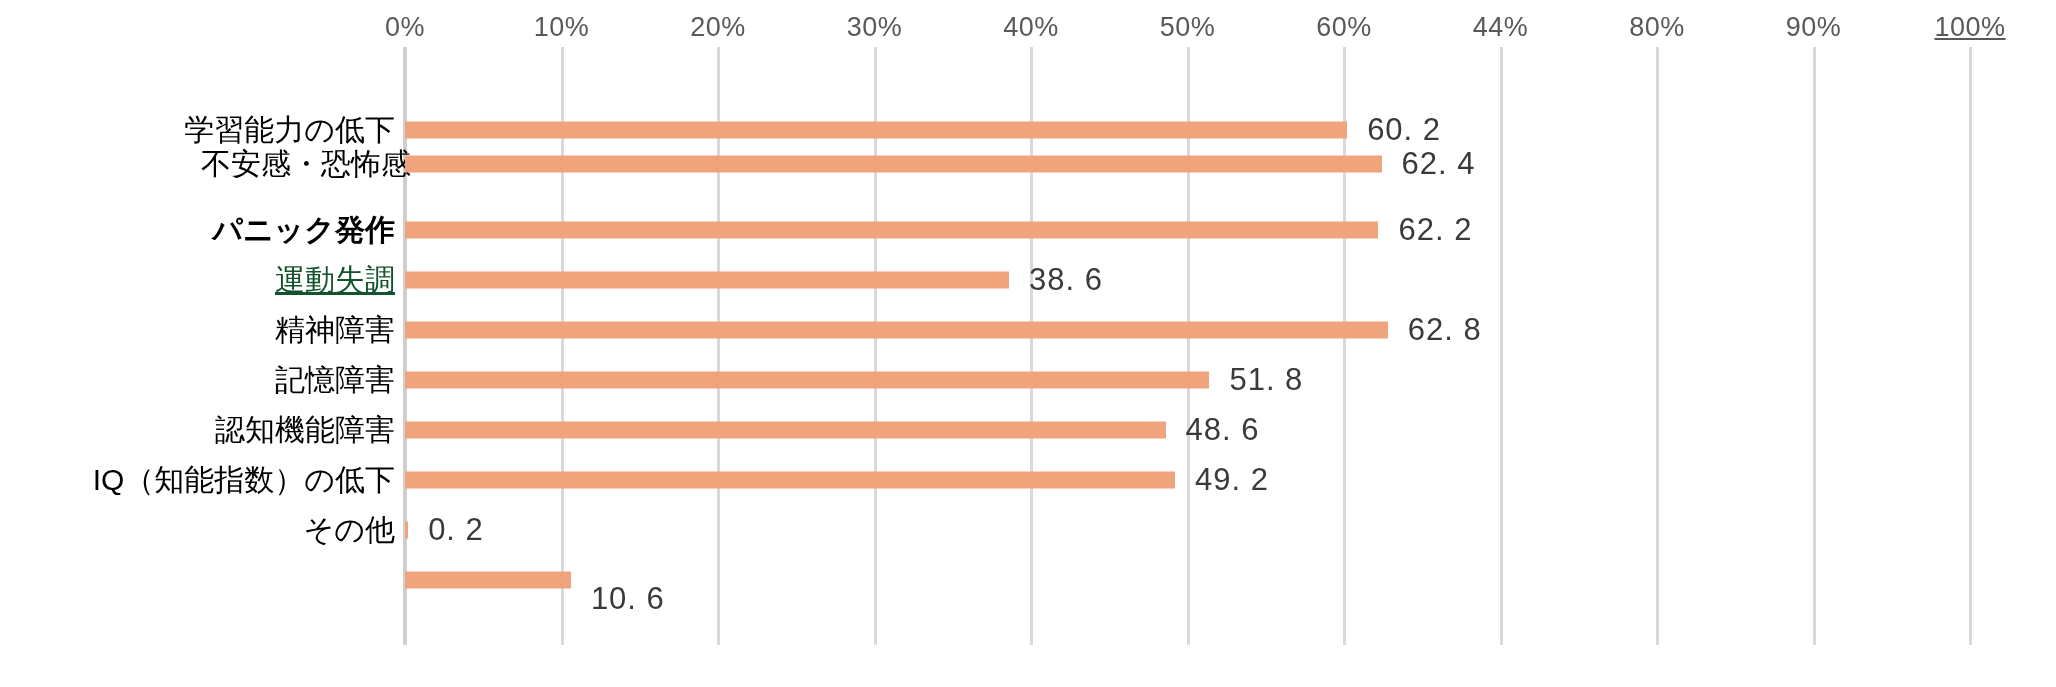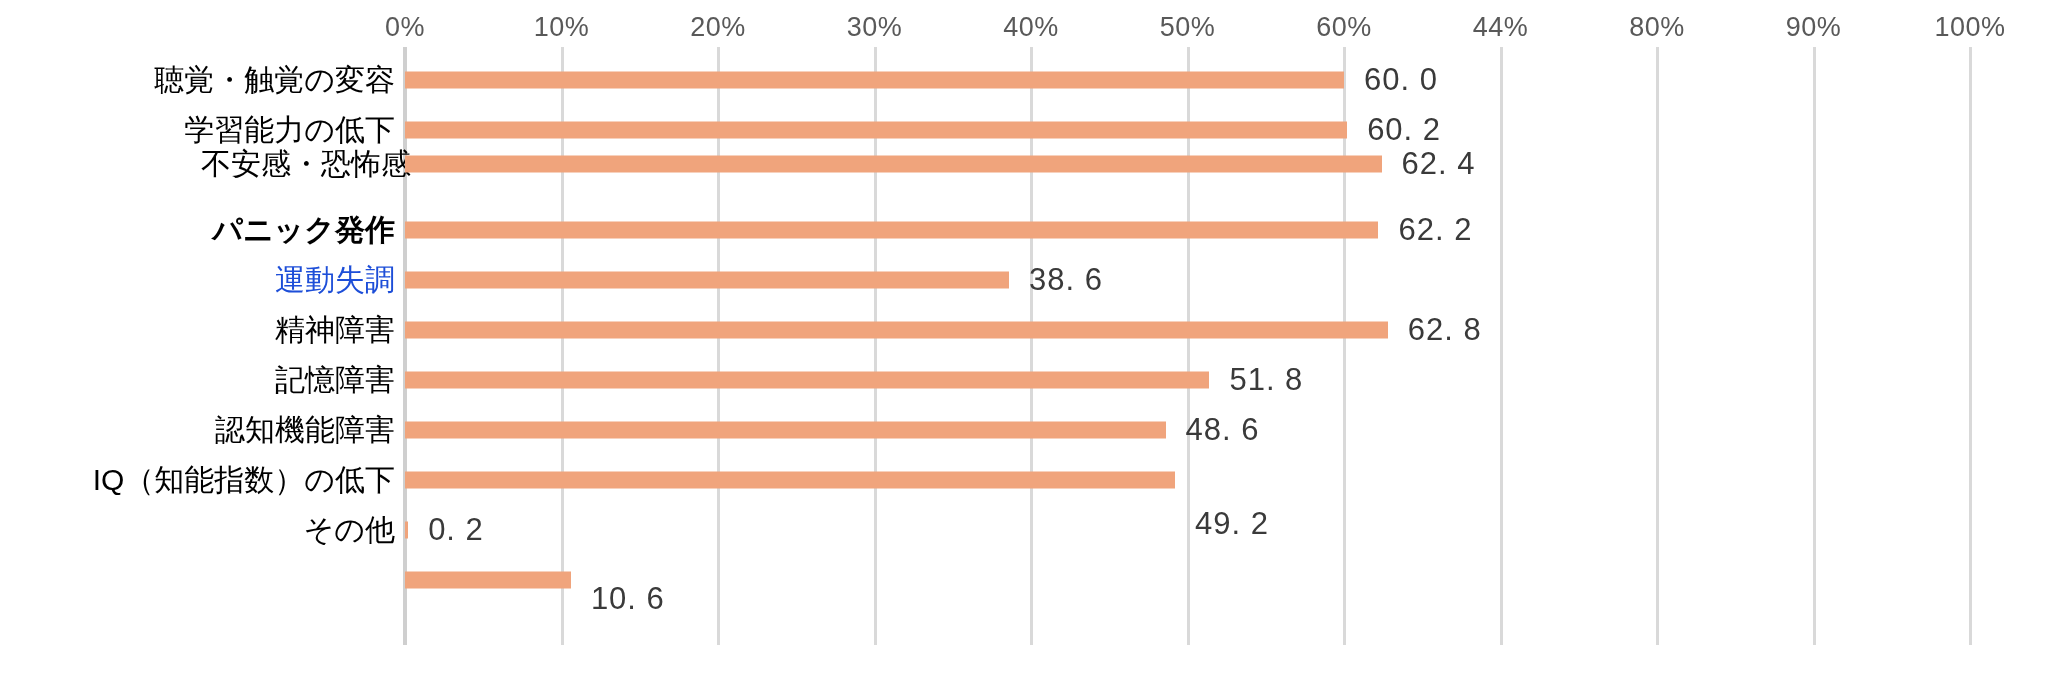--- a/index.html
+++ b/index.html
@@ -118,45 +118,40 @@
       <div class="tick-label" style="left: 405px; color: rgb(89, 89, 89);">0%</div>
       <div class="tick-label" style="left: 561.5px; color: rgb(89, 89, 89);">10%</div>
       <div class="tick-label" style="left: 718px; color: rgb(89, 89, 89);">20%</div>
       <div class="tick-label" style="left: 874.5px; color: rgb(89, 89, 89);">30%</div>
       <div class="tick-label" style="left: 1031px; color: rgb(89, 89, 89);">40%</div>
       <div class="tick-label" style="left: 1187.5px; color: rgb(89, 89, 89);">50%</div>
       <div class="tick-label" style="left: 1344px; color: rgb(89, 89, 89);">60%</div>
       <div class="tick-label" style="left: 1500.5px; color: rgb(89, 89, 89);">44%</div>
       <div class="tick-label" style="left: 1657px; color: rgb(89, 89, 89);">80%</div>
       <div class="tick-label" style="left: 1813.5px; color: rgb(89, 89, 89);">90%</div>
-      <div class="tick-label" style="left: 1970px; color: rgb(89, 89, 89);">100%</div>
+      <div class="tick-label" style="left: 1970px; color: rgb(89, 89, 89); text-decoration: underline;">100%</div>
     </div>
   <div class="rows" id="rows">
-      <div class="row" style="top: 8px;">
-        <div class="cat-label" style="color: rgb(0, 0, 0);">聴覚・触覚の変容</div>
-        <div class="bar" style="width: 939px; background: rgb(240, 164, 124);"></div>
-        <div class="val-label" style="left: 1364px; color: rgb(58, 58, 58);">60. 0</div>
-      </div>
       <div class="row" style="top: 58px;">
         <div class="cat-label" style="color: rgb(0, 0, 0);">学習能力の低下</div>
         <div class="bar" style="width: 942.13px; background: rgb(240, 164, 124);"></div>
         <div class="val-label" style="left: 1367.13px; color: rgb(58, 58, 58);">60. 2</div>
       </div>
       <div class="row" style="top: 92px; padding-left: 16px;">
         <div class="cat-label" style="color: rgb(0, 0, 0);">不安感・恐怖感</div>
         <div class="bar" style="width: 976.56px; background: rgb(240, 164, 124);"></div>
         <div class="val-label" style="left: 1401.56px; color: rgb(58, 58, 58);">62. 4</div>
       </div>
       <div class="row" style="top: 158px;">
         <div class="cat-label" style="color: #000000; font-weight: bold;">パニック発作</div>
         <div class="bar" style="width: 973.43px; background: rgb(240, 164, 124);"></div>
         <div class="val-label" style="left: 1398.43px; color: rgb(58, 58, 58);">62. 2</div>
       </div>
       <div class="row" style="top: 208px;">
-        <div class="cat-label" style="color: #1d4ed8;">運動失調</div>
+        <div class="cat-label" style="color: #14532d; text-decoration: underline;">運動失調</div>
         <div class="bar" style="width: 604.09px; background: rgb(240, 164, 124);"></div>
         <div class="val-label" style="left: 1029.09px; color: rgb(58, 58, 58);">38. 6</div>
       </div>
       <div class="row" style="top: 258px;">
         <div class="cat-label" style="color: rgb(0, 0, 0);">精神障害</div>
         <div class="bar" style="width: 982.82px; background: rgb(240, 164, 124);"></div>
         <div class="val-label" style="left: 1407.82px; color: rgb(58, 58, 58);">62. 8</div>
       </div>
       <div class="row" style="top: 308px;">
         <div class="cat-label" style="color: rgb(0, 0, 0);">記憶障害</div>
@@ -164,21 +159,21 @@
         <div class="val-label" style="left: 1229.41px; color: rgb(58, 58, 58);">51. 8</div>
       </div>
       <div class="row" style="top: 358px;">
         <div class="cat-label" style="color: rgb(0, 0, 0);">認知機能障害</div>
         <div class="bar" style="width: 760.59px; background: rgb(240, 164, 124);"></div>
         <div class="val-label" style="left: 1185.59px; color: rgb(58, 58, 58);">48. 6</div>
       </div>
       <div class="row" style="top: 408px;">
         <div class="cat-label" style="color: rgb(0, 0, 0);">IQ（知能指数）の低下</div>
         <div class="bar" style="width: 769.98px; background: rgb(240, 164, 124);"></div>
-        <div class="val-label" style="left: 1194.98px; color: rgb(58, 58, 58); margin-top: 44px;">49. 2</div>
+        <div class="val-label" style="left: 1194.98px; color: rgb(58, 58, 58);">49. 2</div>
       </div>
       <div class="row" style="top: 458px;">
         <div class="cat-label" style="color: rgb(0, 0, 0); margin-left: 35px;">その他</div>
         <div class="bar" style="width: 3.13px; background: rgb(240, 164, 124);"></div>
         <div class="val-label" style="left: 428.13px; color: rgb(58, 58, 58);">0. 2</div>
       </div>
       <div class="row" style="top: 508px;">
         <div class="bar" style="width: 165.89px; background: rgb(240, 164, 124);"></div>
         <div class="val-label" style="left: 590.89px; color: rgb(58, 58, 58); margin-top: 19px;">10. 6</div>
       </div>

